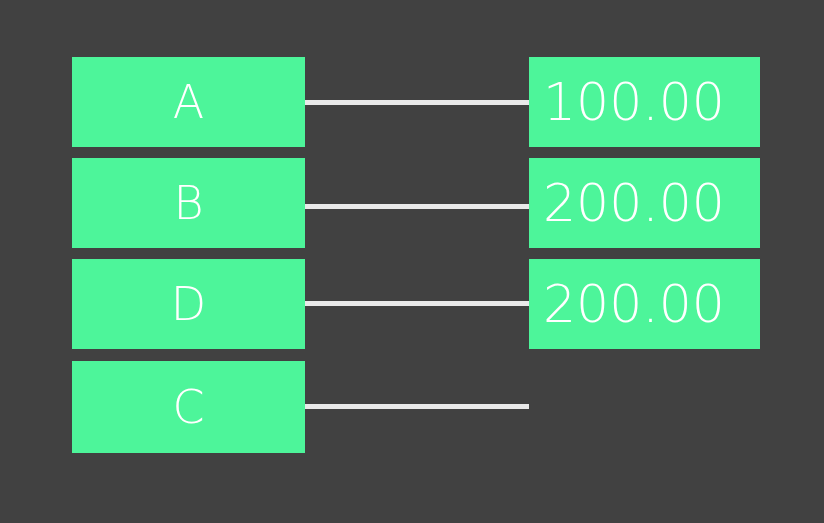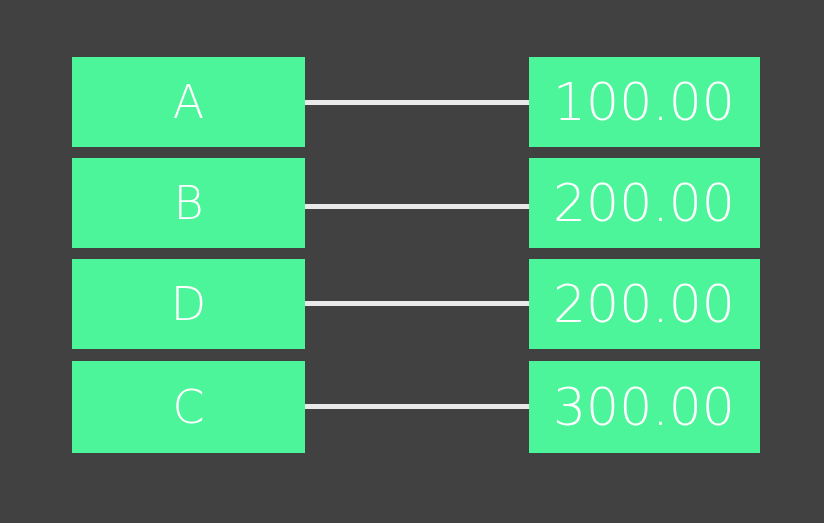--- a/index.html
+++ b/index.html
@@ -40,21 +40,21 @@
     background: #4df59a;
     display: flex;
     align-items: center;
     box-sizing: border-box;
   }
   .sankey-node.left-node {
     justify-content: center;
   }
   .sankey-node.right-node {
     justify-content: flex-start;
-    padding-left: 24px;
+    padding-left: 14px;
   }
   .node-label {
     color: #ffffff;
     font-family: "DejaVu Sans", sans-serif;
     font-weight: 300;
     line-height: 1;
     white-space: nowrap;
   }
   .left-node .node-label {
     font-size: 46px;
@@ -98,18 +98,15 @@
     </div>
 
     <div class="sankey-node right-node" style="left: 529px; top: 158px; width: 231px; height: 90px; background: rgb(77, 245, 154);">
       <span class="node-label" style="color: rgb(255, 255, 255);">200.00</span>
     </div>
 
     <div class="sankey-node right-node" style="left: 529px; top: 259px; width: 231px; height: 90px; background: rgb(77, 245, 154);">
       <span class="node-label" style="color: rgb(255, 255, 255);">200.00</span>
     </div>
 
-    <div class="sankey-node right-node" style="left: 529px; top: 361px; width: 231px; height: 92px; background: rgb(77, 245, 154);">
-      <span class="node-label" style="color: rgb(255, 255, 255);">300.00</span>
-    </div>
 
   </div>
 </div>
 
 </body></html>

